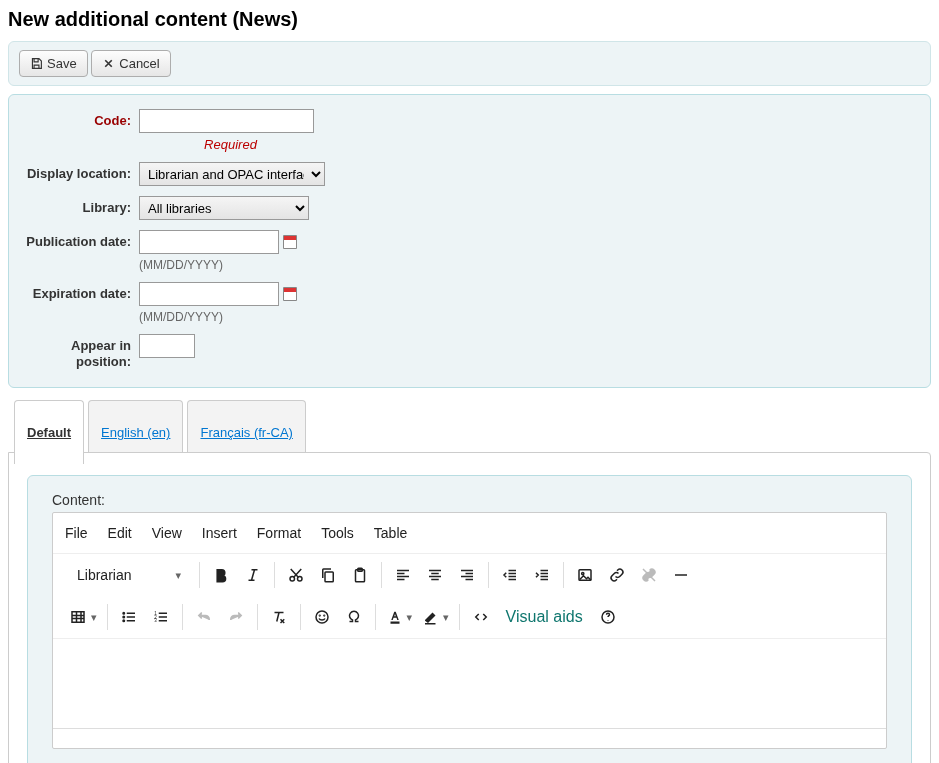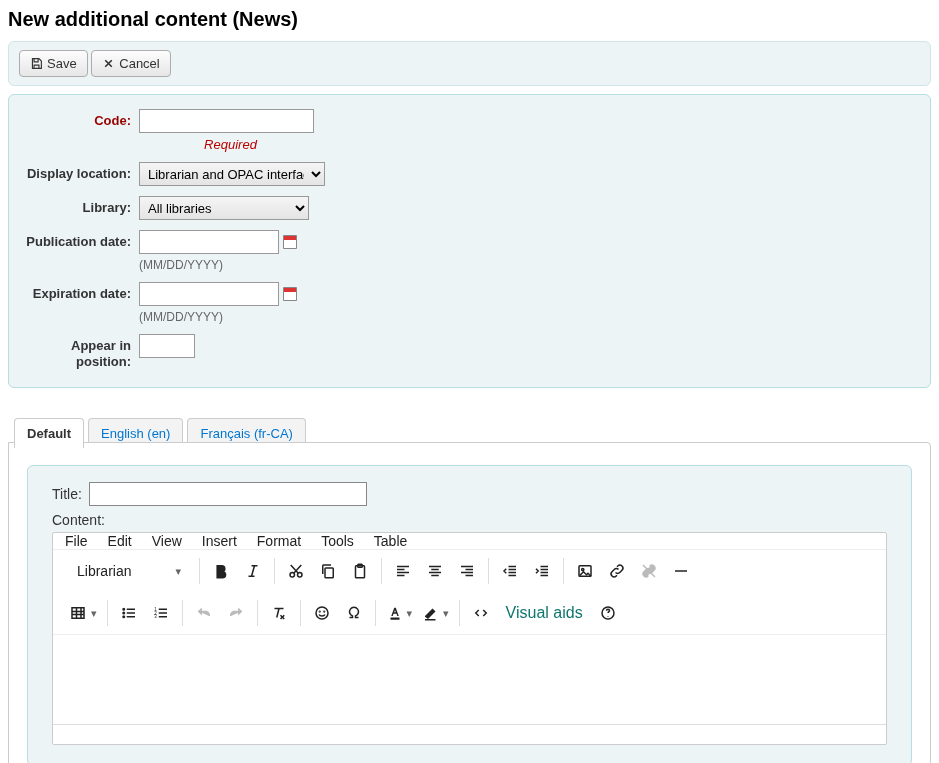--- a/index.html
+++ b/index.html
@@ -37,21 +37,21 @@
     cursor: pointer;
     justify-content: flex-end;
   }
   .btn .icon { width:13px; height:13px; display:inline-block; }
 
   .form-panel {
     background: #edf4f6;
     border: 1px solid #b8dde2;
     border-radius: 6px;
     padding: 14px 10px 18px 10px;
-    margin-bottom: 24px;
+    margin-bottom: 0;
   }
   .form-row {
     display:flex;
     align-items:flex-start;
     margin-bottom:10px;
   }
   .form-label {
     width: 120px;
     text-align: right;
     padding-right: 8px;
@@ -96,25 +96,26 @@
   .tabs { }
   .tab-bar {
     display:flex;
     gap:4px;
     padding-left:6px;
   }
   .tab {
     border:1px solid #ccc;
     border-bottom:none;
     border-radius:4px 4px 0 0;
-    padding:7px 12px;
+    padding:24px 12px;
     font-size:13px;
     cursor:pointer;
     position:relative;
-    top:6px;
+    top:12px;
+    text-decoration:underline;
   }
   .tab.active {
     background:#fff;
     font-weight:bold;
     color:#333;
     z-index:2;
   }
   .tab.inactive {
     background:#f3f3f3;
     color:#0076d1;
@@ -146,21 +147,21 @@
 
   
   .editor {
     border:1px solid #ccc;
     background:#fff;
     border-radius:2px;
   }
   .menubar {
     display:flex;
     gap:20px;
-    padding:0 12px;
+    padding:12px 12px;
     font-size:14px;
     color:#222;
     border-bottom:1px solid #eee;
   }
   .menubar span { cursor:pointer; }
   .toolbar-row {
     display:flex;
     align-items:center;
     padding:4px 6px;
   }
@@ -291,24 +292,20 @@
 
 <div class="tabs">
   <div class="tab-bar">
     <div class="tab active">Default</div>
     <div class="tab inactive">English (en)</div>
     <div class="tab inactive">Français (fr-CA)</div>
   </div>
   <div class="tab-content">
     <div class="inner-panel">
 
-      <div class="title-row">
-        <label>Title:</label>
-        <input type="text" class="title-input" value="" style="">
-      </div>
       <span class="content-label">Content:</span>
 
       <div class="editor">
         <div class="menubar">
           <span>File</span>
           <span>Edit</span>
           <span>View</span>
           <span>Insert</span>
           <span>Format</span>
           <span>Tools</span>

